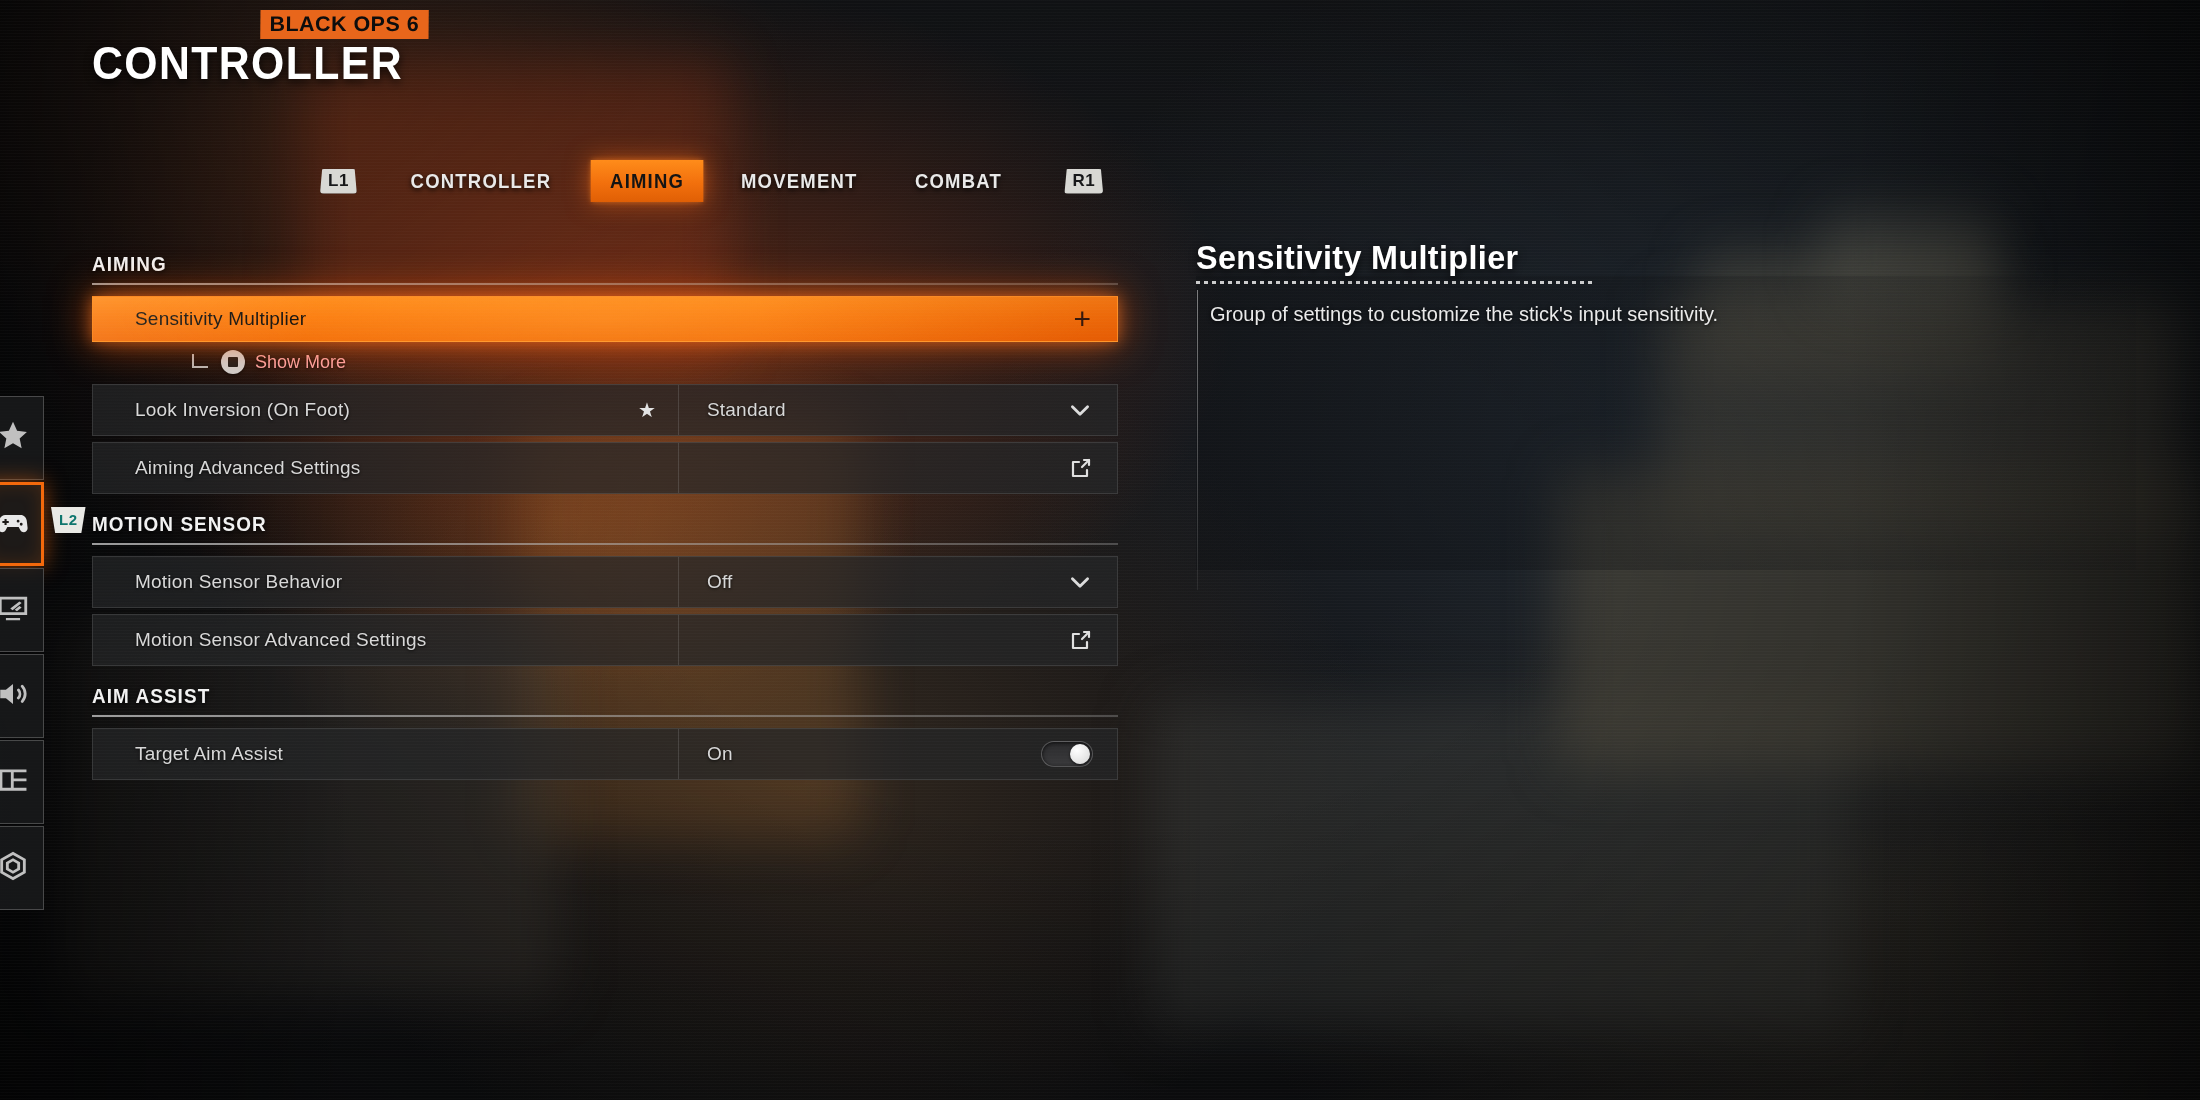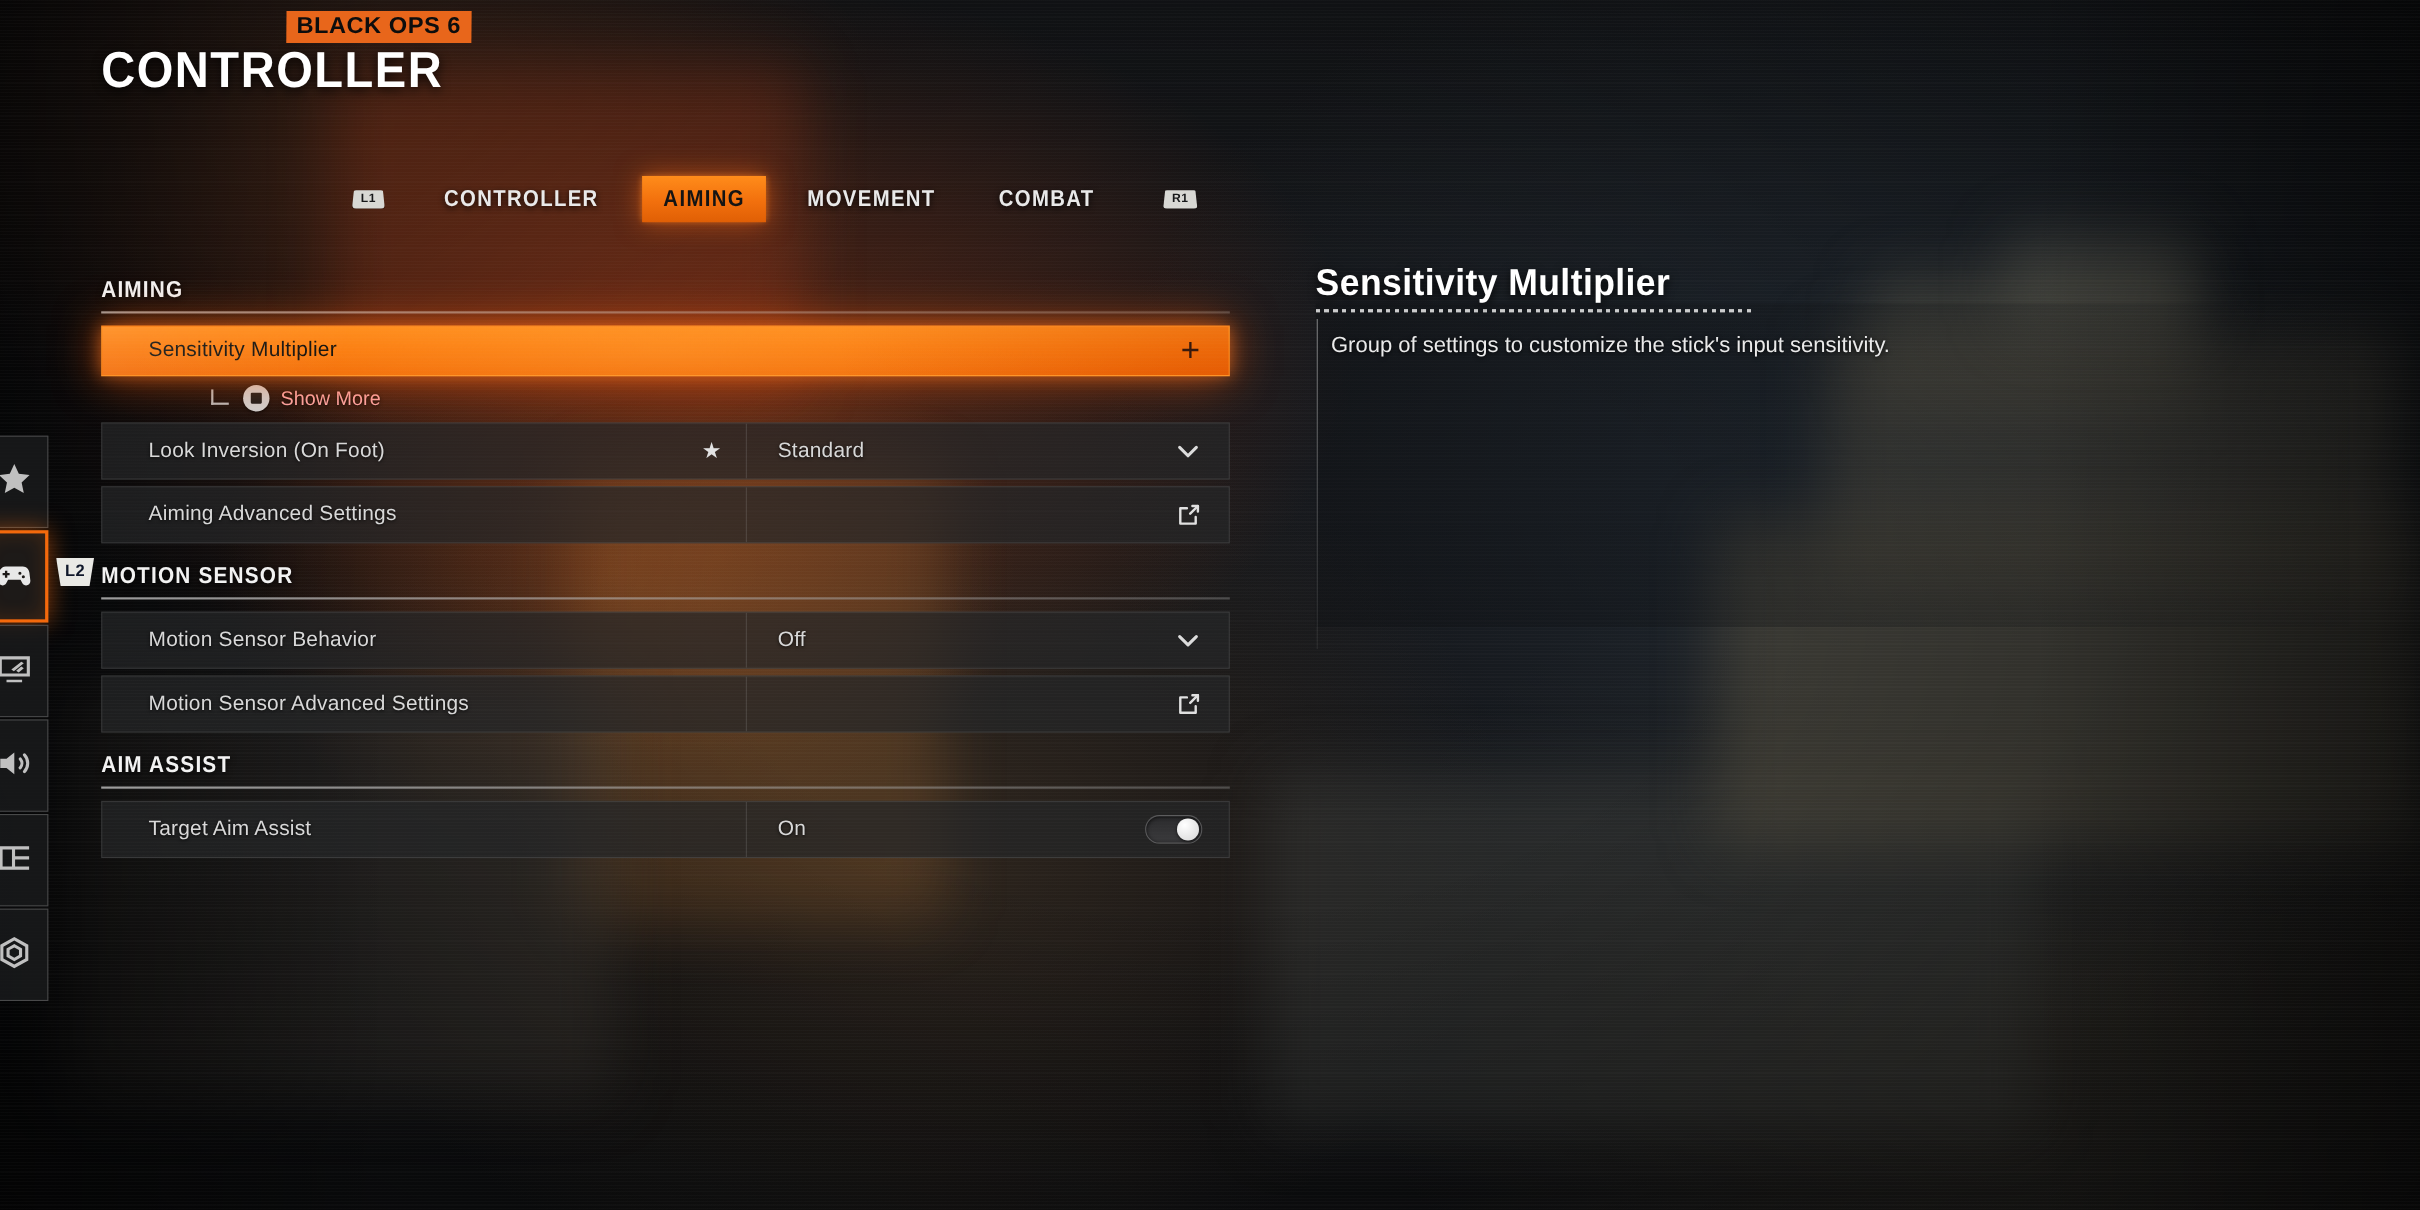--- a/index.html
+++ b/index.html
@@ -71,21 +71,21 @@
   }
 
   
   #tabs {
     position:absolute; left:320px; top:160px; z-index:6;
     display:flex; align-items:center; gap:0;
   }
   .bumper {
     background:#d8d8d4;
     color:#17181a;
-    font-size:11px; font-weight:800;
+    font-size:17px; font-weight:800;
     padding:2px 8px 3px;
     border-radius:4px;
     letter-spacing:.5px;
     box-shadow:0 1px 3px rgba(0,0,0,.7);
     clip-path:polygon(6% 0,94% 0,100% 100%,0% 100%);
   }
   .tab {
     color:#e9e9e9;
     font-size:21px;
     font-weight:700;
@@ -116,21 +116,21 @@
   }
   .side-tile.active {
     border:3px solid #f4690c;
     background:rgba(32,28,26,.92);
     box-shadow:0 0 22px rgba(244,105,12,.55), inset 0 0 18px rgba(244,105,12,.18);
   }
   .side-tile svg { width:34px; height:34px; fill:#cfcfcf; opacity:.92; }
   .side-tile.active svg { fill:#e8e8e8; opacity:1; }
   .l2-tag {
     position:absolute; left:66px; top:22px;
-    background:#e9e9e5; color:#0f172a;
+    background:#e9e9e5; color:#0f766e;
     font-size:15px; font-weight:800; letter-spacing:.5px;
     padding:4px 8px 5px;
     clip-path:polygon(0 0,100% 0,88% 100%,12% 100%);
     box-shadow:0 2px 5px rgba(0,0,0,.7);
   }
 
   
   #settings { position:absolute; left:92px; top:252px; width:1026px; z-index:5; }
   .sec-head {
     color:#f2f2f2;

